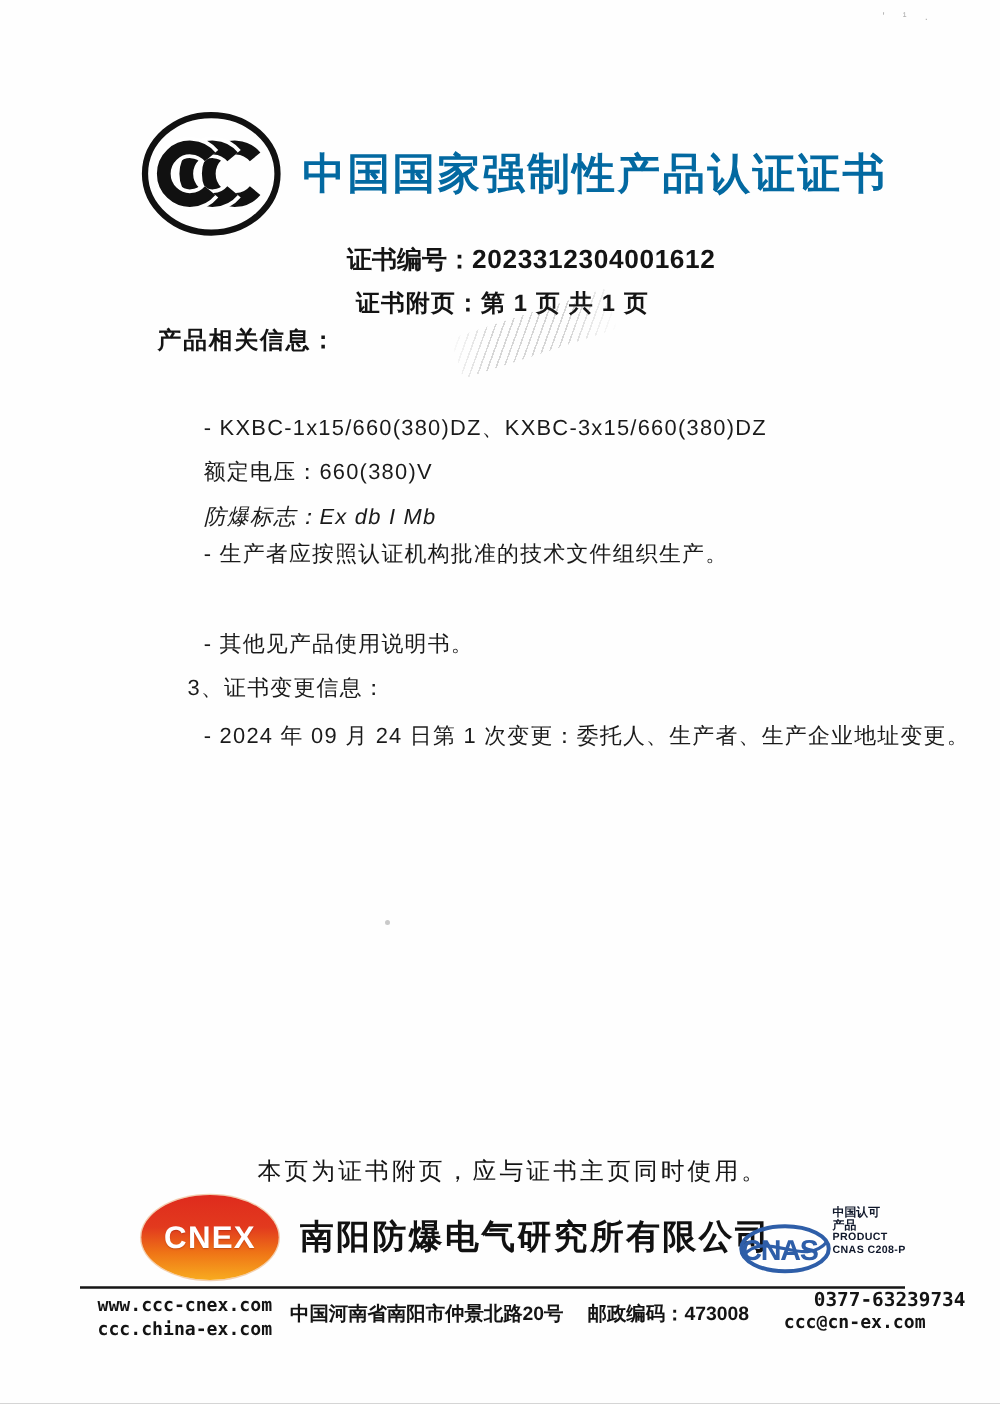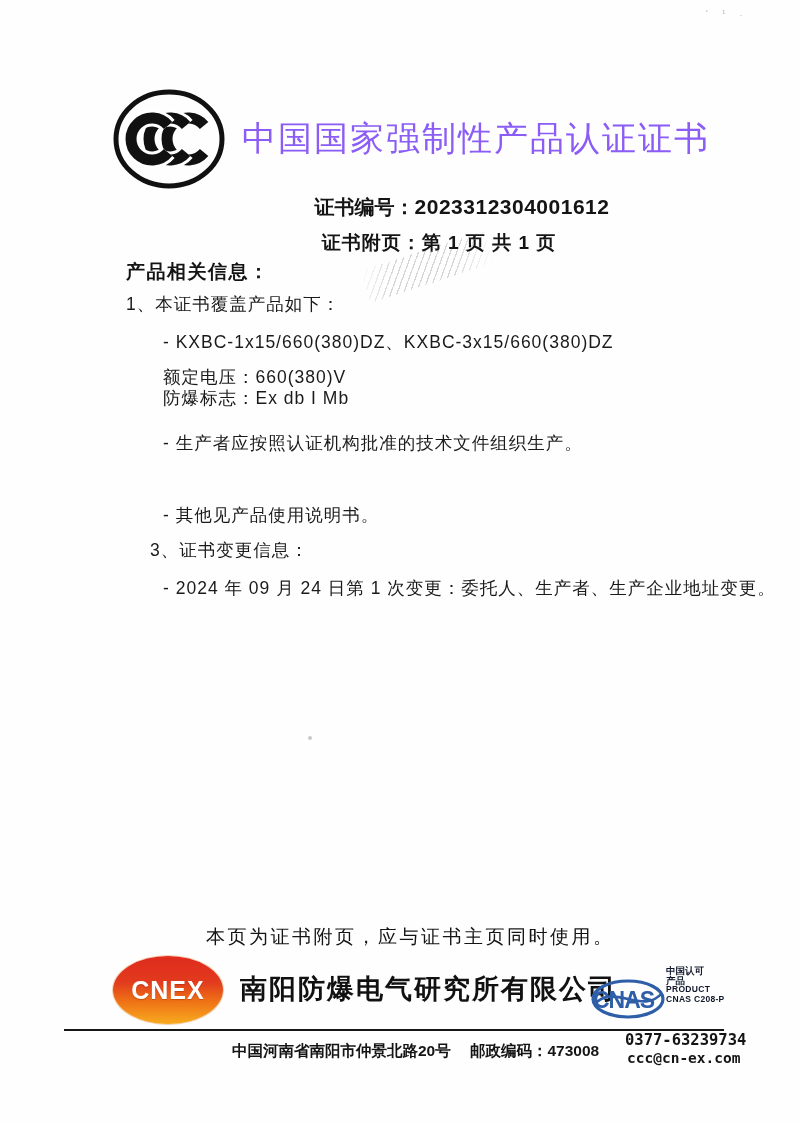--- a/index.html
+++ b/index.html
@@ -9,25 +9,25 @@
     margin:0 auto;
     background:#fefefe;
     overflow:hidden;
     font-family:"Liberation Sans", sans-serif;
     color:#141414;
   }
   .abs{position:absolute;}
 
   
   .page-title{
-    font-size:34px;font-weight:400;letter-spacing:2px;color:#8b5cf6;
+    font-size:34px;font-weight:700;letter-spacing:2px;color:#0369a1;
     white-space:nowrap;
   }
   .cert-line{
-    font-weight:700;white-space:nowrap;transform:translateX(-50%);margin-left:37px;
+    font-weight:700;white-space:nowrap;transform:translateX(-50%);
   }
   .cert-number{font-size:20px;}
   .cert-number .num{font-size:21px;letter-spacing:0.5px;}
   .cert-attach{font-size:19px;letter-spacing:1px;}
 
   
   .section-heading{
     font-size:19px;font-weight:700;letter-spacing:1.5px;white-space:nowrap;
   }
   .body-line{
@@ -55,21 +55,21 @@
   .company-name{
     font-size:27px;font-weight:700;letter-spacing:2px;white-space:nowrap;color:#111;
   }
   .cnas-side{color:#0f172a;font-weight:700;line-height:9.5px;white-space:nowrap;}
   .cnas-side .cn{font-size:9.5px;}
   .cnas-side .en{font-size:8.5px;letter-spacing:0.3px;}
   .footer-rule{height:2px;background:#161616;}
   .mono{font-family:"DejaVu Sans Mono", monospace;}
   .foot-url{font-size:14.5px;font-weight:600;line-height:19px;white-space:nowrap;}
   .foot-addr{font-size:15.5px;font-weight:600;white-space:nowrap;}
-  .foot-phone{font-size:15.5px;font-weight:600;white-space:nowrap;}
+  .foot-phone{font-size:15.5px;font-weight:600;white-space:nowrap;margin-left:26px;}
   .foot-email{font-size:14.5px;font-weight:600;white-space:nowrap;}
 
   
   .hatch{
     width:130px;height:34px;opacity:.38;
     background:repeating-linear-gradient(128deg,rgba(60,60,60,.55) 0 1.2px,transparent 1.2px 6px);
     transform:rotate(-18deg);
     -webkit-mask-image:linear-gradient(115deg,transparent 0%,#000 25%,#000 70%,transparent 100%);
     mask-image:linear-gradient(115deg,transparent 0%,#000 25%,#000 70%,transparent 100%);
   }
@@ -101,24 +101,23 @@
   </div>
 
   <div class="abs cert-line cert-attach" style="left:402px;top:230px;">
     <span>证书附页：</span><span>第 1 页  共 1 页</span>
   </div>
 
   <div class="abs hatch" style="left:362px;top:250px;"></div>
 
   <div class="abs section-heading" style="left:126px;top:259px;">产品相关信息：</div>
 
-  <div class="abs body-line" style="left:126px;top:292px;">1、本证书覆盖产品如下：</div>
   <div class="abs body-line" style="left:163px;top:330px;">- KXBC-1x15/660(380)DZ、KXBC-3x15/660(380)DZ</div>
   <div class="abs body-line" style="left:163px;top:365px;">额定电压：660(380)V</div>
-  <div class="abs body-line" style="left:163px;top:386px;">防爆标志：Ex db I Mb</div>
+  <div class="abs body-line" style="left:163px;top:401px;font-style:italic;">防爆标志：Ex db I Mb</div>
   <div class="abs body-line" style="left:163px;top:431px;">- 生产者应按照认证机构批准的技术文件组织生产。</div>
   <div class="abs body-line" style="left:163px;top:503px;">- 其他见产品使用说明书。</div>
   <div class="abs body-line" style="left:126px;top:538px;margin-left:24px;">3、证书变更信息：</div>
   <div class="abs body-line" style="left:163px;top:576px;">- 2024 年 09 月 24 日第 1 次变更：委托人、生产者、生产企业地址变更。</div>
 
   <div class="abs speck" style="left:308px;top:736px;width:4px;height:4px;"></div>
 
   <div class="abs notice-line" style="left:206px;top:924px;">本页为证书附页，应与证书主页同时使用。</div>
 
   <div class="abs company-name" style="left:240px;top:971px;">南阳防爆电气研究所有限公司</div>
@@ -137,20 +136,24 @@
 
   <div class="abs cnas-side" style="left:666px;top:966px;">
     <div class="cn">中国认可</div>
     <div class="cn">产品</div>
     <div class="en">PRODUCT</div>
     <div class="en">CNAS C208-P</div>
   </div>
 
   <div class="abs footer-rule" style="left:64px;top:1029px;width:660px;"></div>
 
+  <div class="abs mono foot-url" style="left:78px;top:1036px;">
+    <div>www.ccc-cnex.com</div>
+    <div>ccc.china-ex.com</div>
+  </div>
 
   <div class="abs foot-addr" style="left:232px;top:1041px;">中国河南省南阳市仲景北路20号</div>
   <div class="abs foot-addr" style="left:470px;top:1041px;">邮政编码：473008</div>
 
   <div class="abs mono foot-phone" style="left:625px;top:1031px;">0377-63239734</div>
   <div class="abs mono foot-email" style="left:627px;top:1050px;">ccc@cn-ex.com</div>
 
 </div>
 
 </body></html>

